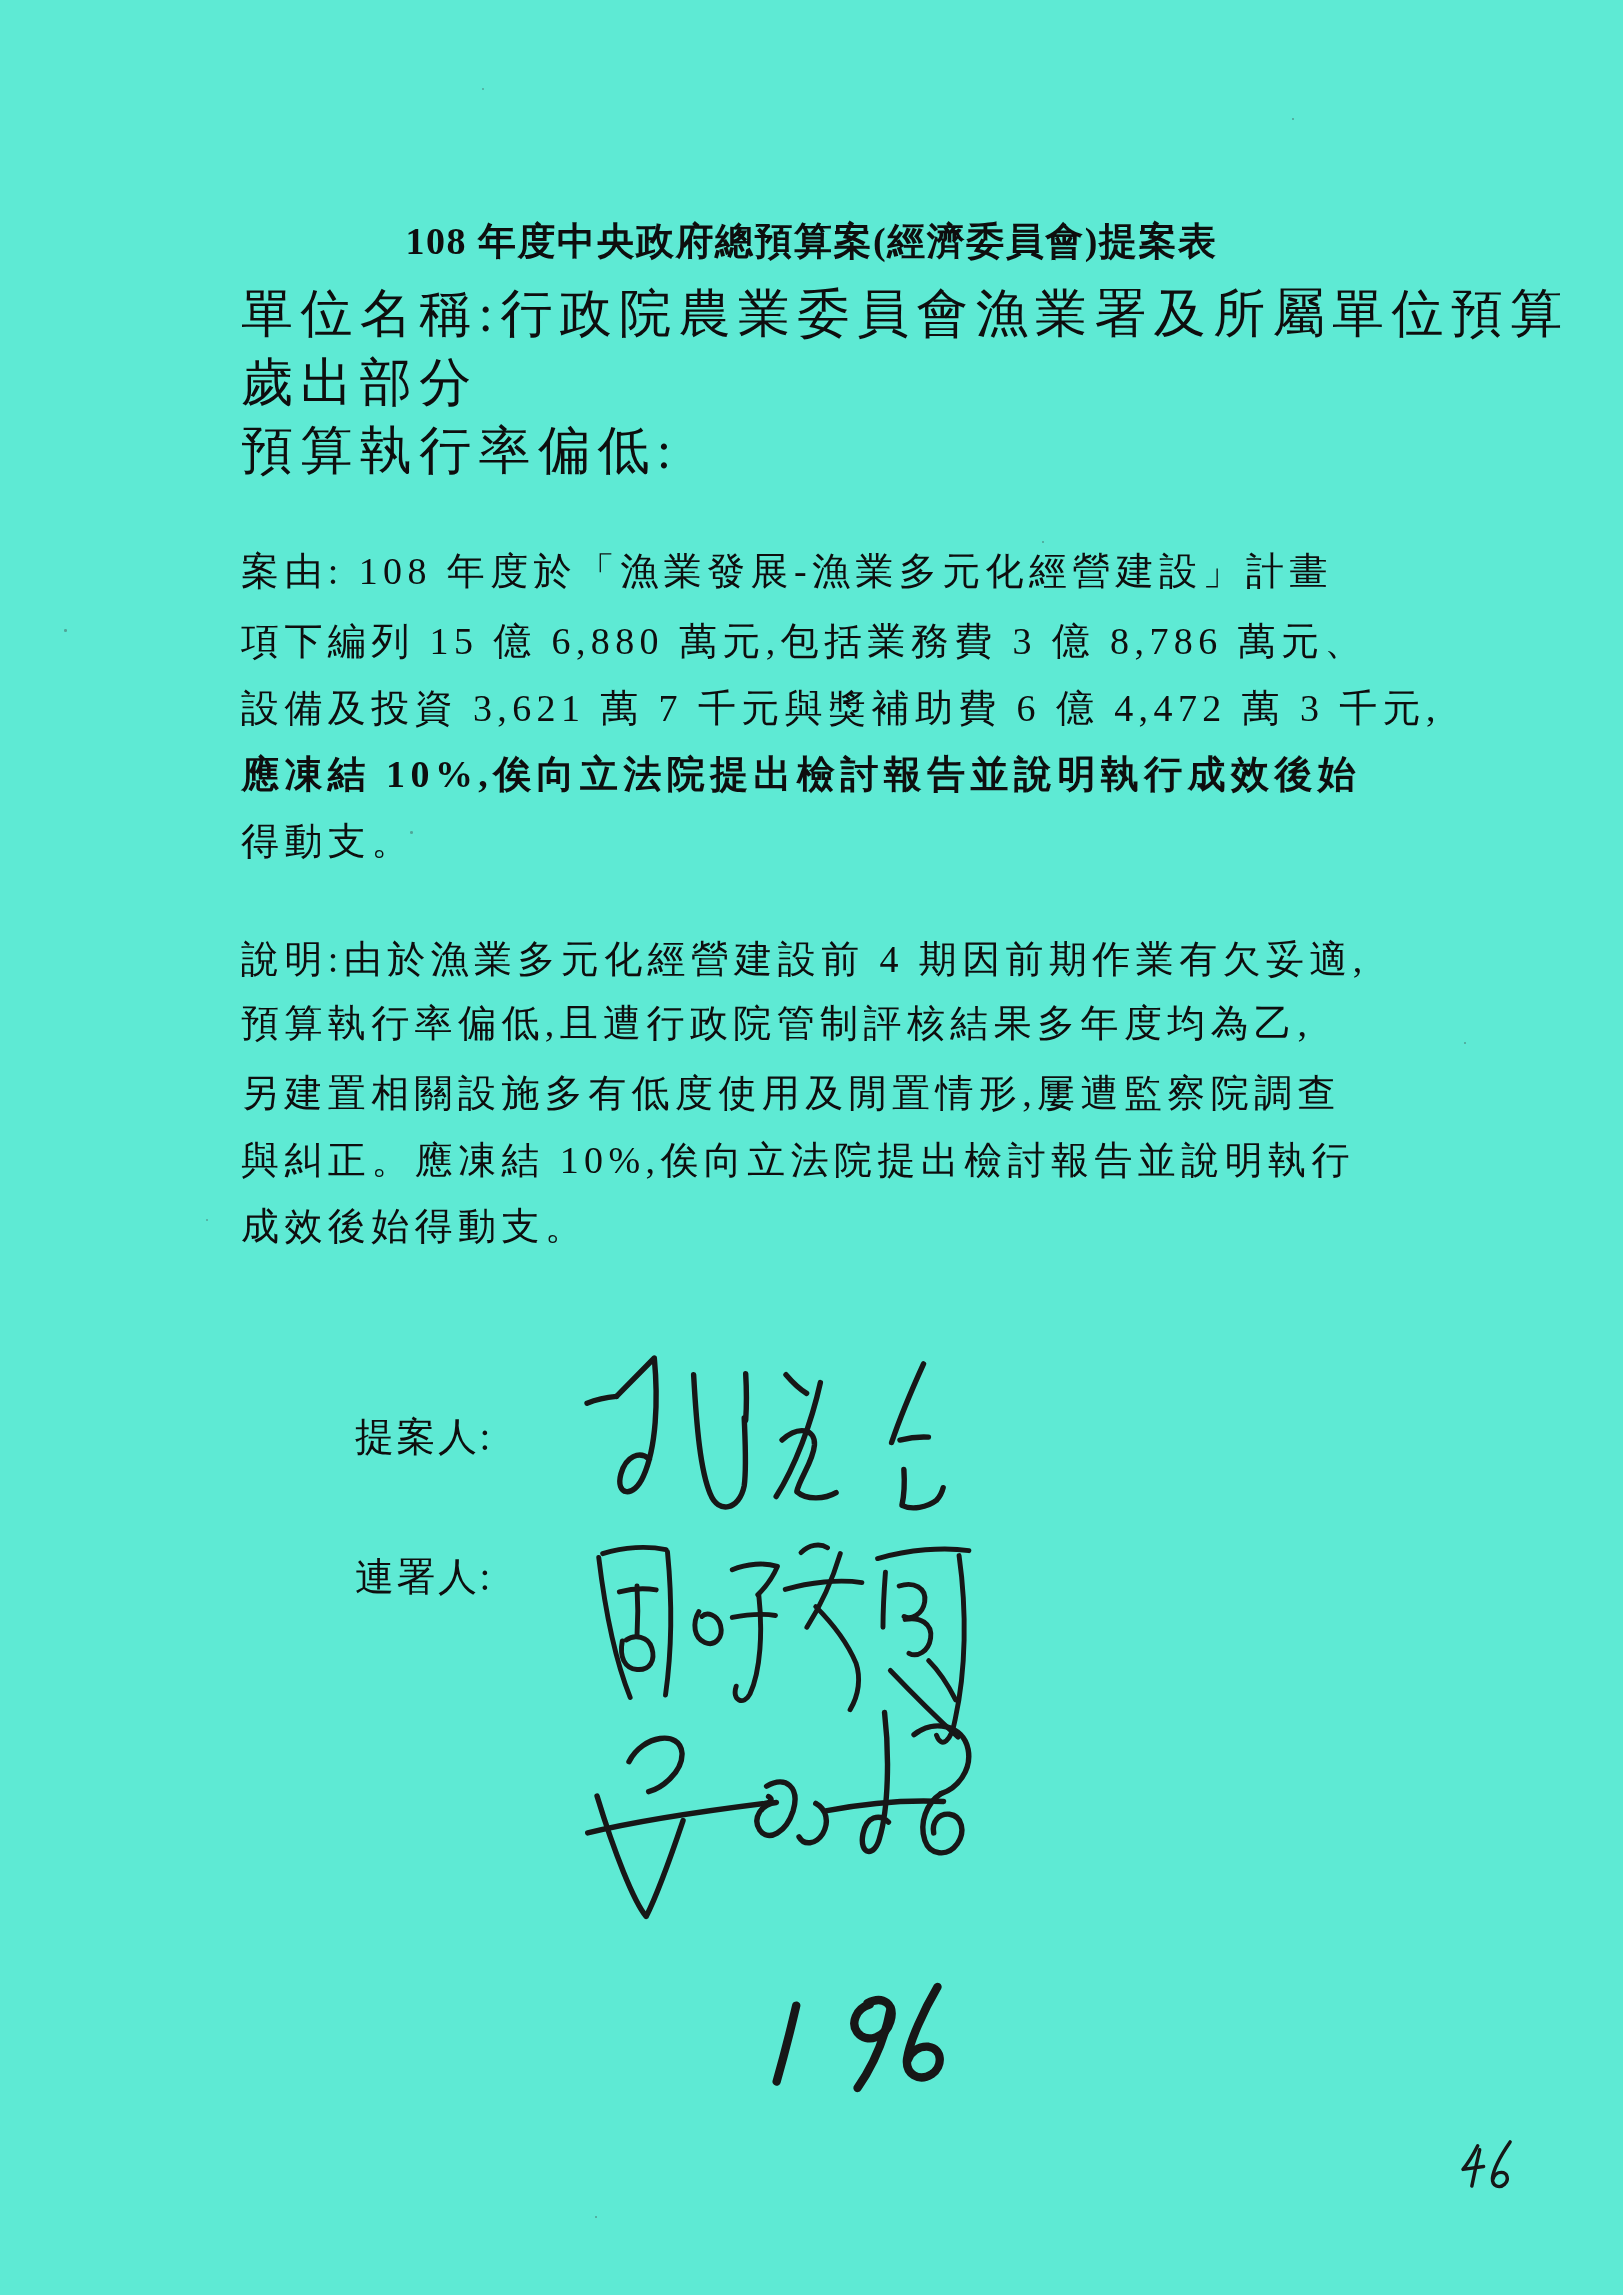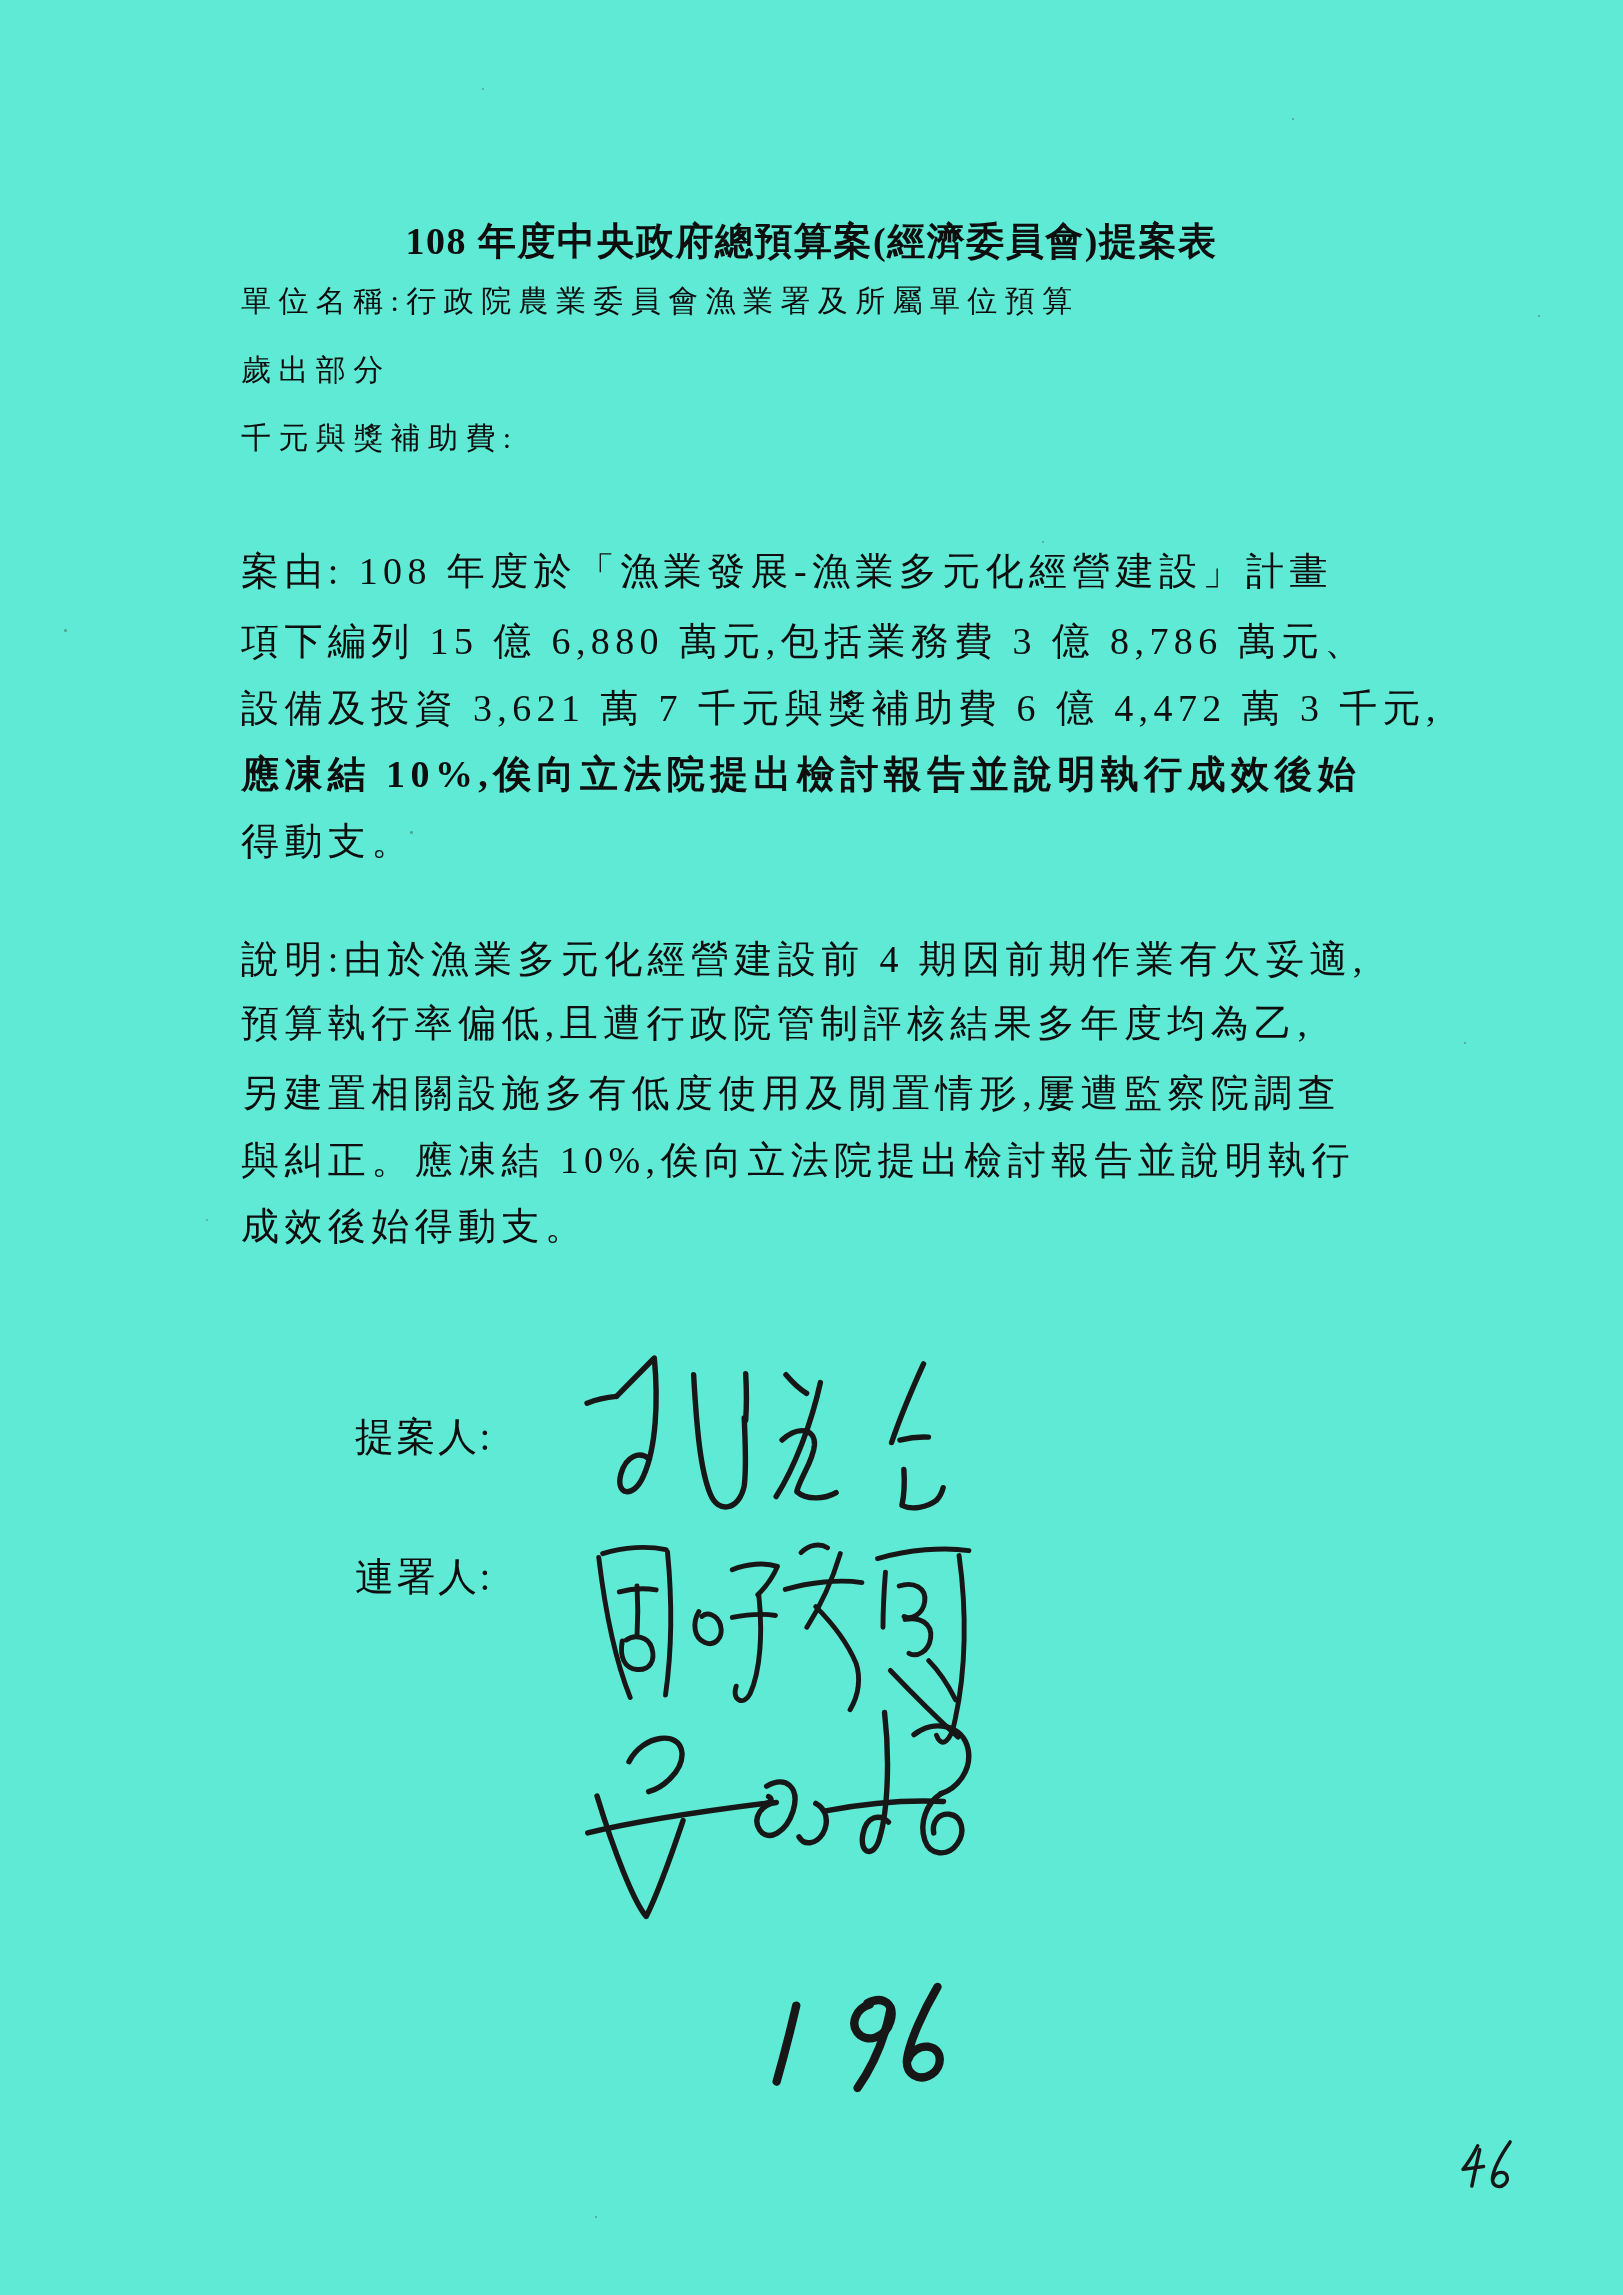--- a/index.html
+++ b/index.html
@@ -11,40 +11,40 @@
     font-family: "Liberation Serif", "DejaVu Serif", serif;
     color: #0e0e0e;
     overflow: hidden;
   }
   .page { position: absolute; inset: 0; background: #5eead4; }
   .abs { position: absolute; white-space: nowrap; line-height: 1.15; }
   .title-line {
     font-size: 38px; font-weight: 700; letter-spacing: 1.5px;
     left: 50%; transform: translateX(-50%);
   }
-  .meta-line { font-size: 30px; letter-spacing: 7.4px; }
+  .meta-line { font-size: 52px; letter-spacing: 7.4px; }
   .body-line { font-size: 38px; letter-spacing: 5.4px; }
   .sig-label { font-size: 39px; letter-spacing: 2.5px; }
   svg.handwriting { position: absolute; overflow: visible; }
   svg.handwriting path {
     fill: none; stroke: #171717;
     stroke-linecap: round; stroke-linejoin: round;
   }
   .speck { position: absolute; background: #3a3a3a; border-radius: 50%; opacity: 0.38; }
 </style>
 </head>
 <body>
 
 <div class="page">
 
   <div class="abs title-line" style="top:220px;">108 年度中央政府總預算案(經濟委員會)提案表</div>
 
   <div class="abs meta-line" style="left:241px; top:284px;">單位名稱:行政院農業委員會漁業署及所屬單位預算</div>
   <div class="abs meta-line" style="left:241px; top:353px;">歲出部分</div>
-  <div class="abs meta-line" style="left:241px; top:421px;">千元與獎補助費:</div>
+  <div class="abs meta-line" style="left:241px; top:421px;">預算執行率偏低:</div>
 
   <div>
     <div class="abs body-line" style="left:241px; top:550px;">案由: 108 年度於「漁業發展-漁業多元化經營建設」計畫</div>
     <div class="abs body-line" style="left:241px; top:620px;">項下編列 15 億 6,880 萬元,包括業務費 3 億 8,786 萬元、</div>
     <div class="abs body-line" style="left:241px; top:687px;">設備及投資 3,621 萬 7 千元與獎補助費 6 億 4,472 萬 3 千元,</div>
     <div class="abs body-line" style="left:241px; top:753px;font-weight:bold;">應凍結 10%,俟向立法院提出檢討報告並說明執行成效後始</div>
     <div class="abs body-line" style="left:241px; top:820px;">得動支。</div>
   </div>
 
   <div>

